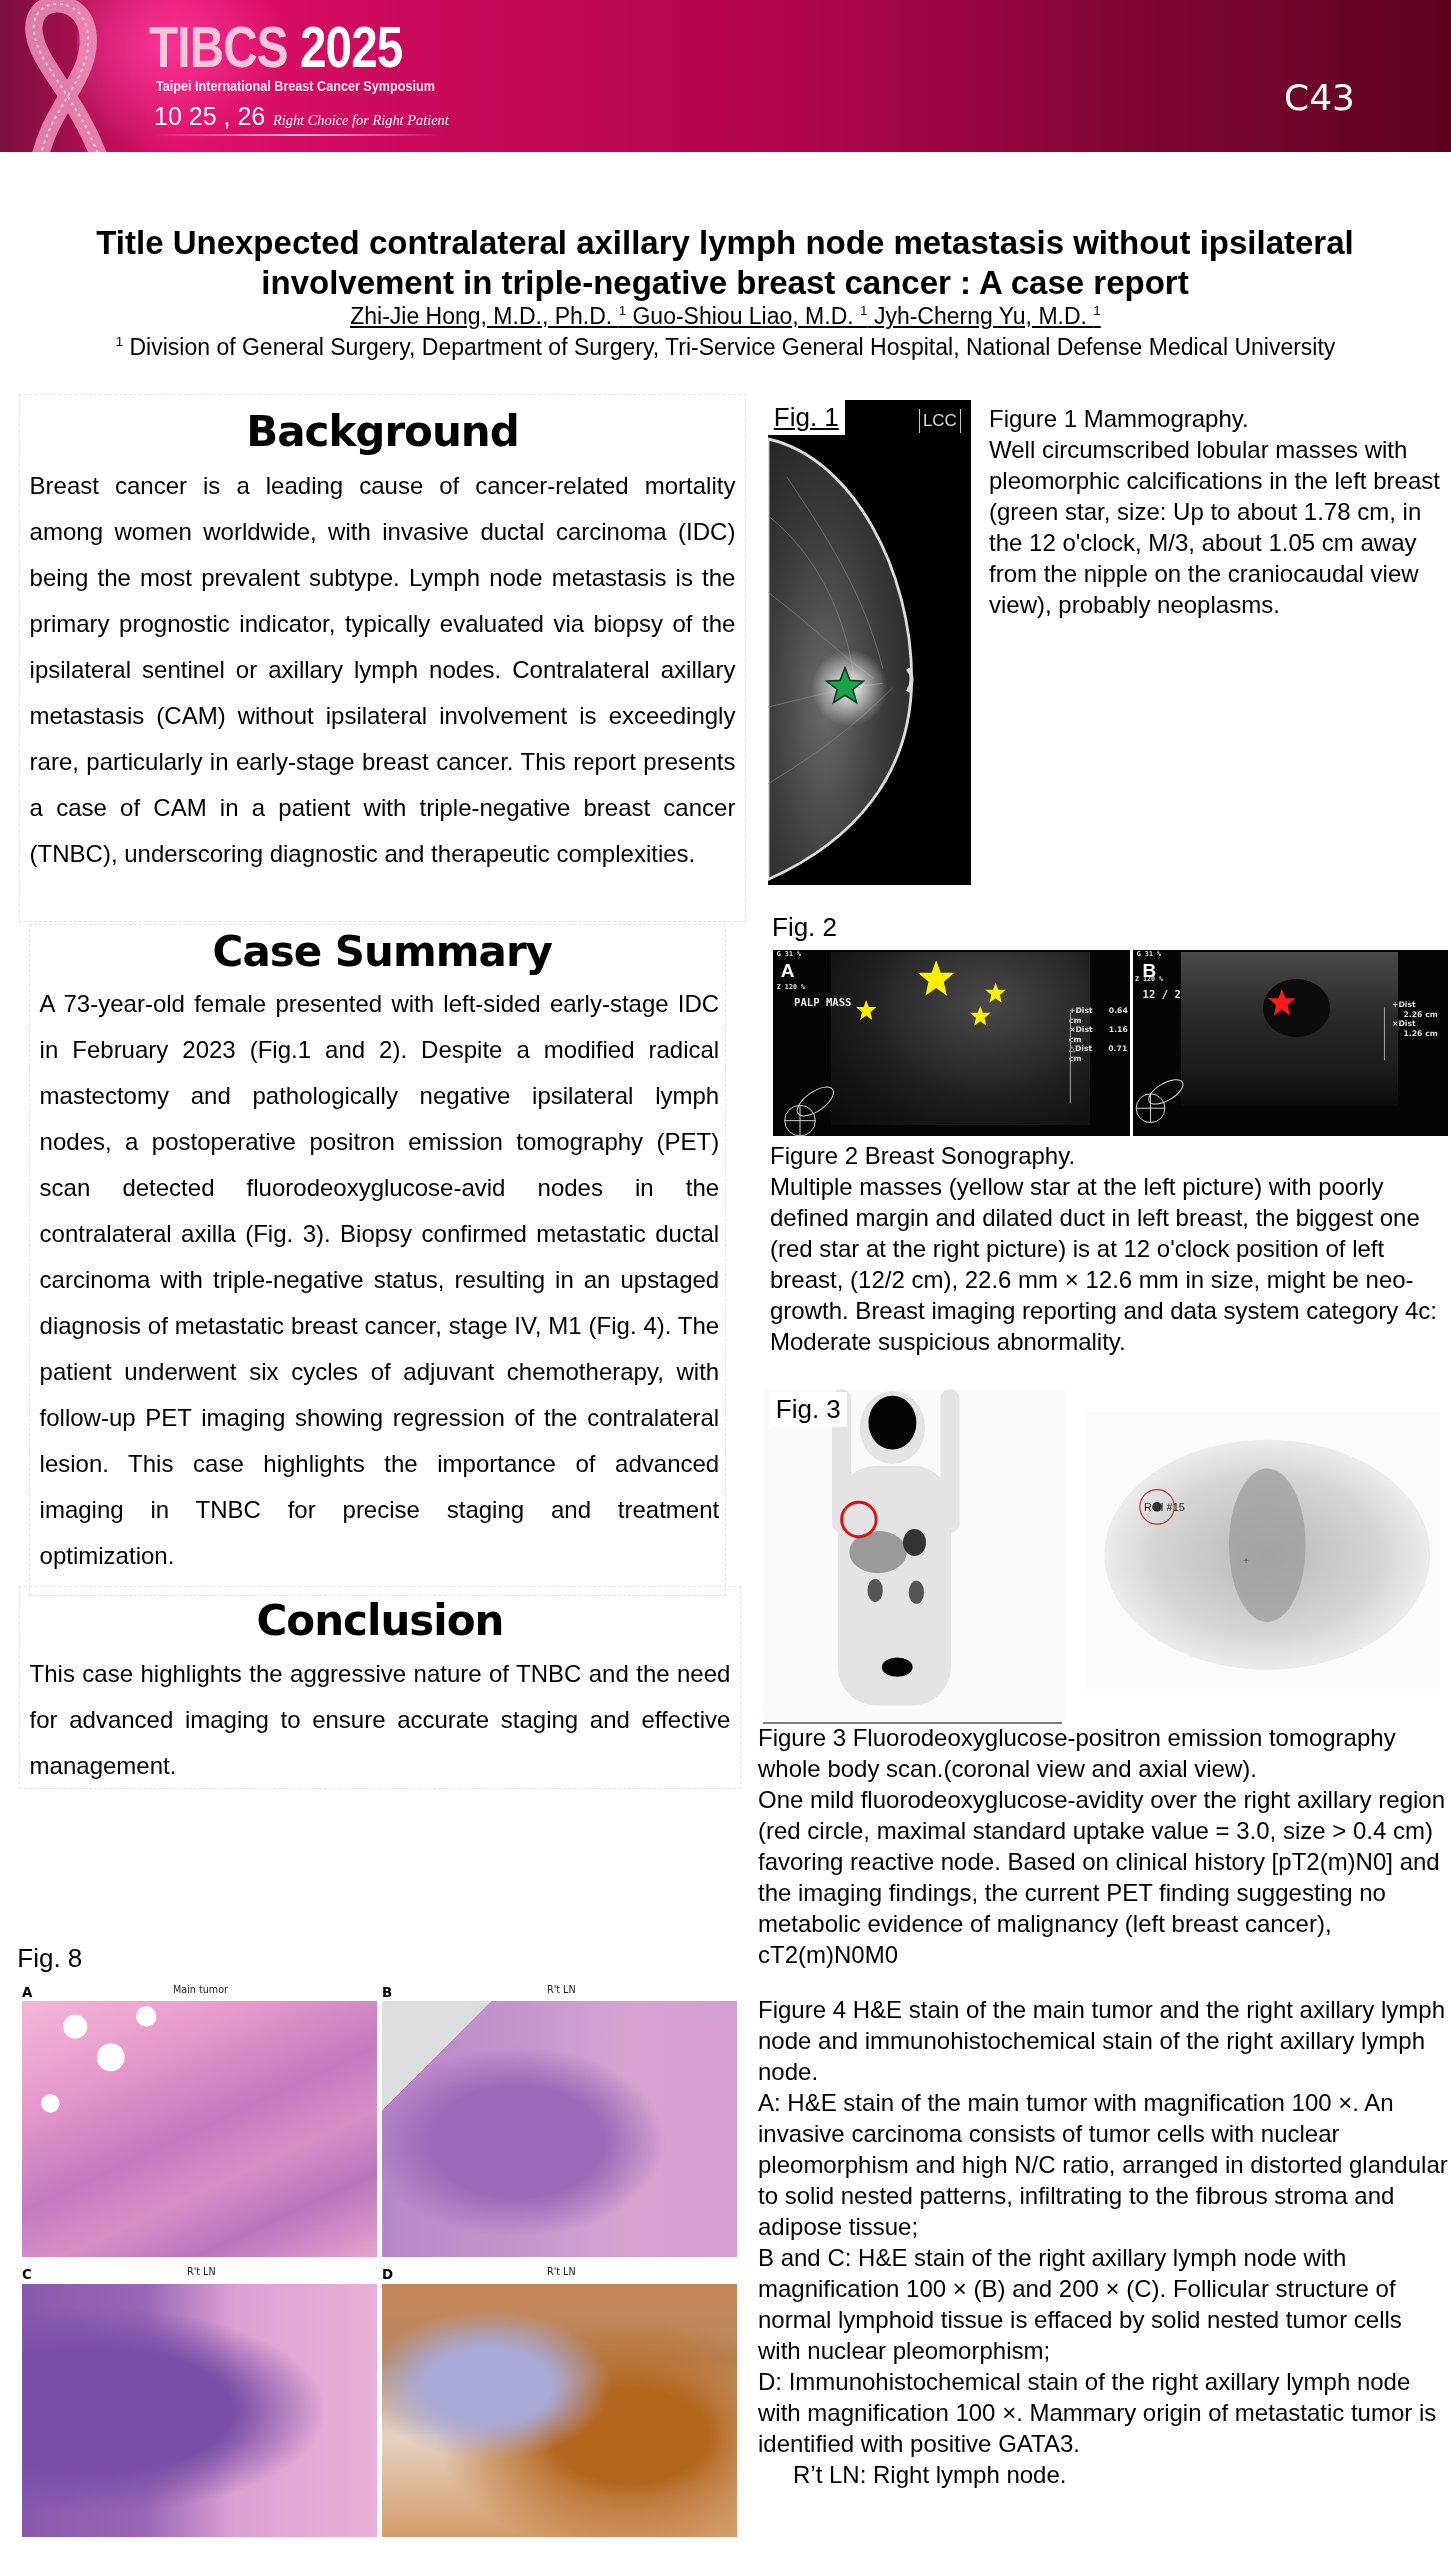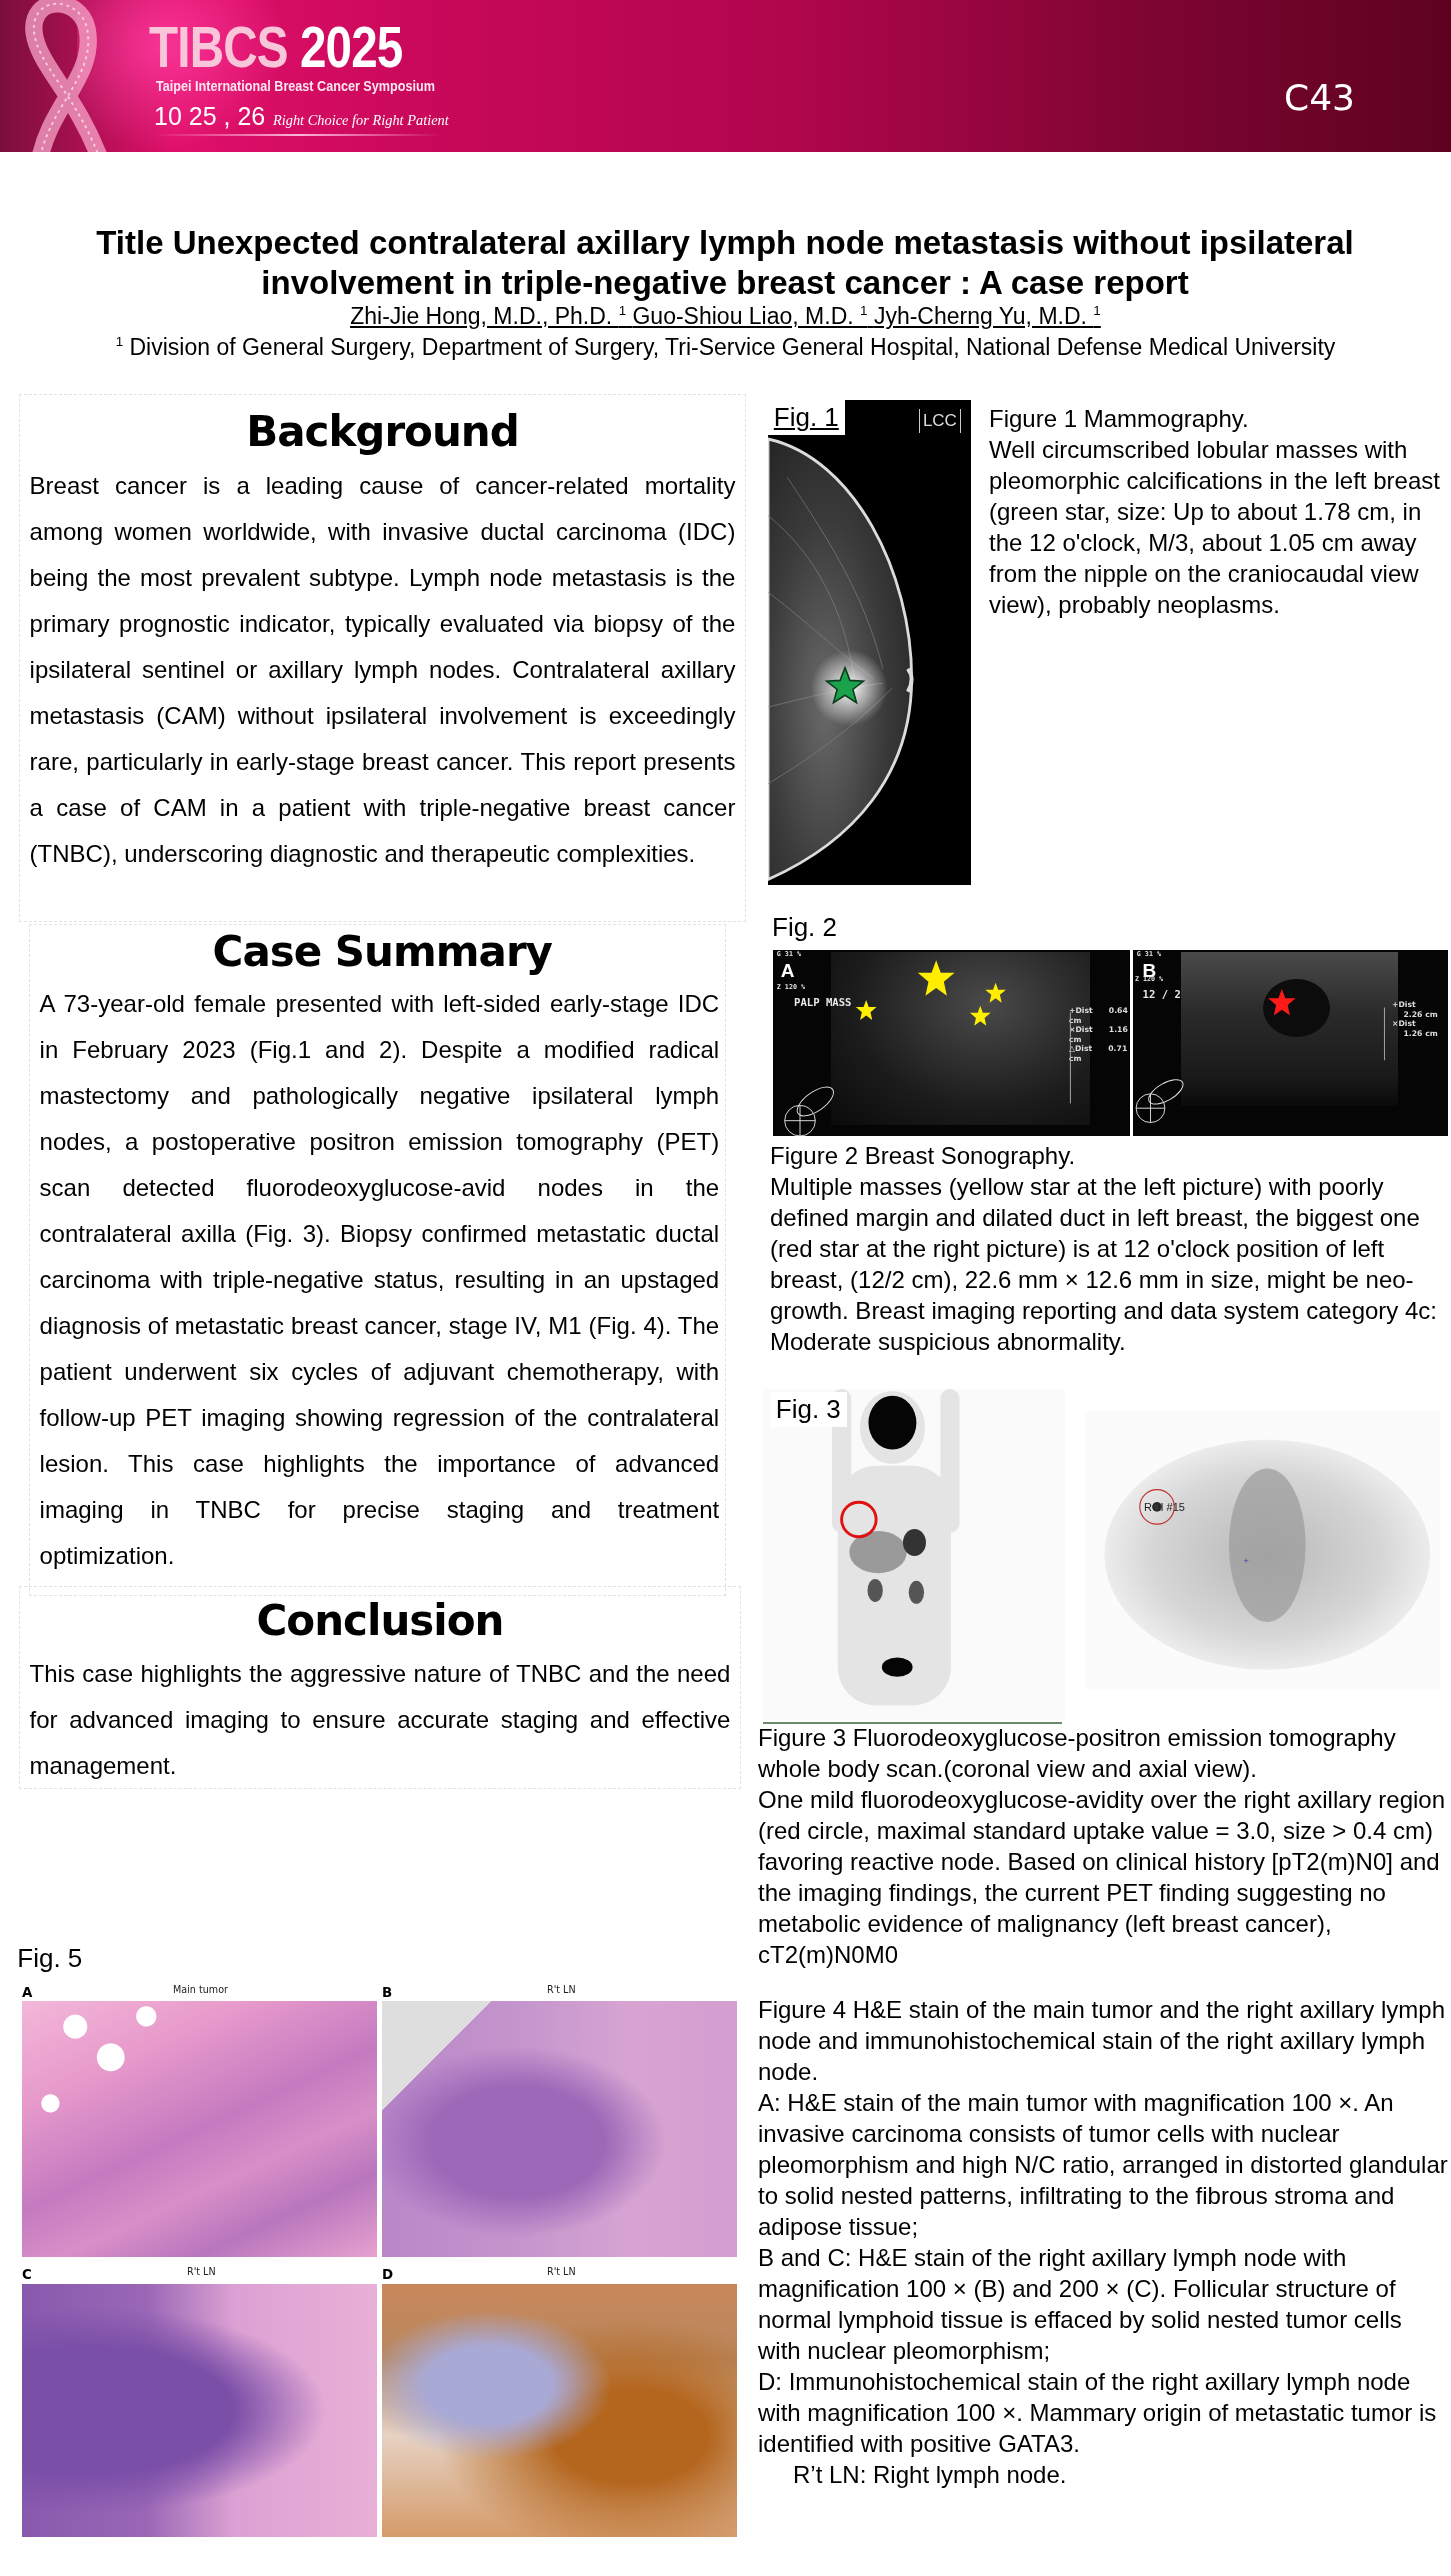--- a/index.html
+++ b/index.html
@@ -263,21 +263,21 @@
     <text x="165" y="160" fill="#3344aa" font-size="10">+</text>
   </svg>
 </div>
 <div class="roi-label">ROI #15</div>
 <div id="fig3-rule"></div>
 <div class="caption" id="fig3-cap">
   <span class="c-line">Figure 3 Fluorodeoxyglucose-positron emission tomography whole body scan.(coronal view and axial view).</span>
   <span class="c-line">One mild fluorodeoxyglucose-avidity over the right axillary region (red circle, maximal standard uptake value = 3.0, size &gt; 0.4 cm) favoring reactive node. Based on clinical history [pT2(m)N0] and the imaging findings, the current PET finding suggesting no metabolic evidence of malignancy (left breast cancer), cT2(m)N0M0</span>
 </div>
 
-<div class="figlabel" id="fig4-label">Fig. 5</div>
+<div class="figlabel" id="fig4-label">Fig. 8</div>
 <div class="he-letter" style="left:22px;top:1985px">A</div>
 <div class="he-title" style="left:173px;top:1984px">Main tumor</div>
 <div class="he-letter" style="left:382px;top:1985px">B</div>
 <div class="he-title" style="left:547px;top:1984px">R't LN</div>
 <div class="he" id="he-a"></div>
 <div class="he" id="he-b"></div>
 <div class="he-letter" style="left:22px;top:2267px">C</div>
 <div class="he-title" style="left:187px;top:2266px">R't LN</div>
 <div class="he-letter" style="left:382px;top:2267px">D</div>
 <div class="he-title" style="left:547px;top:2266px">R't LN</div>

